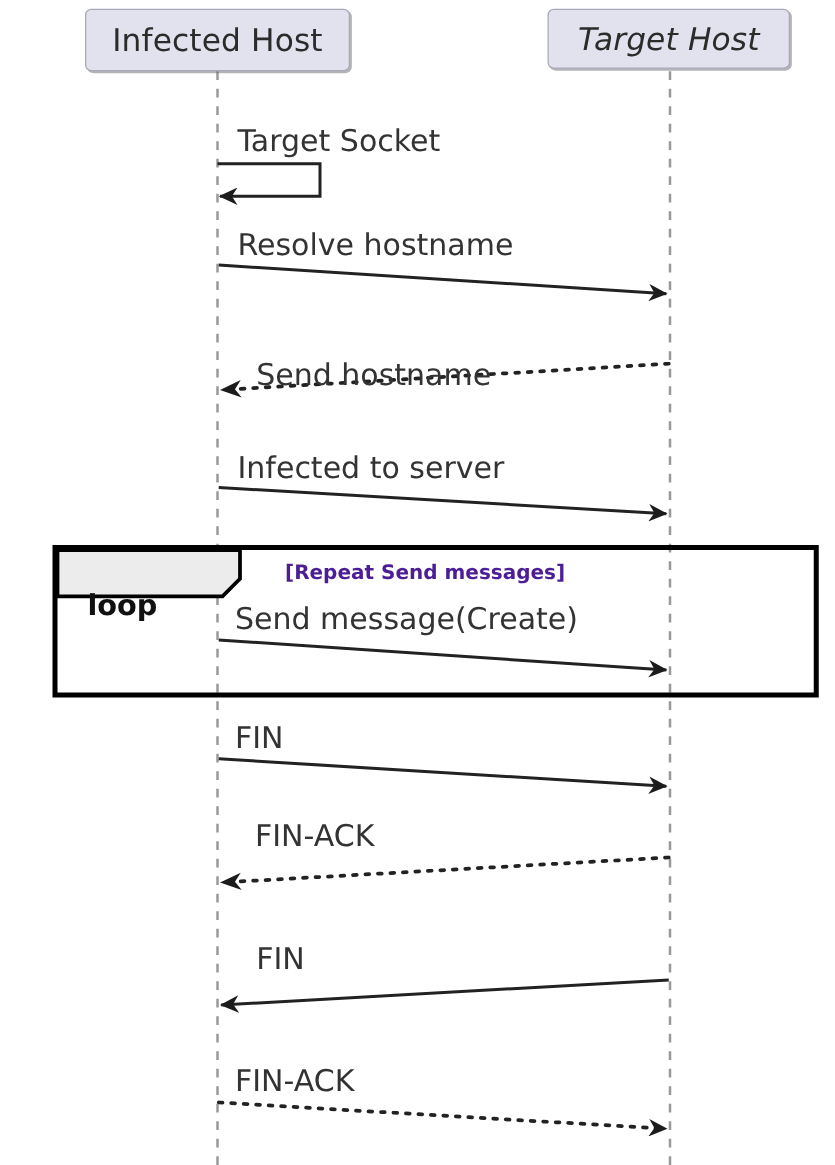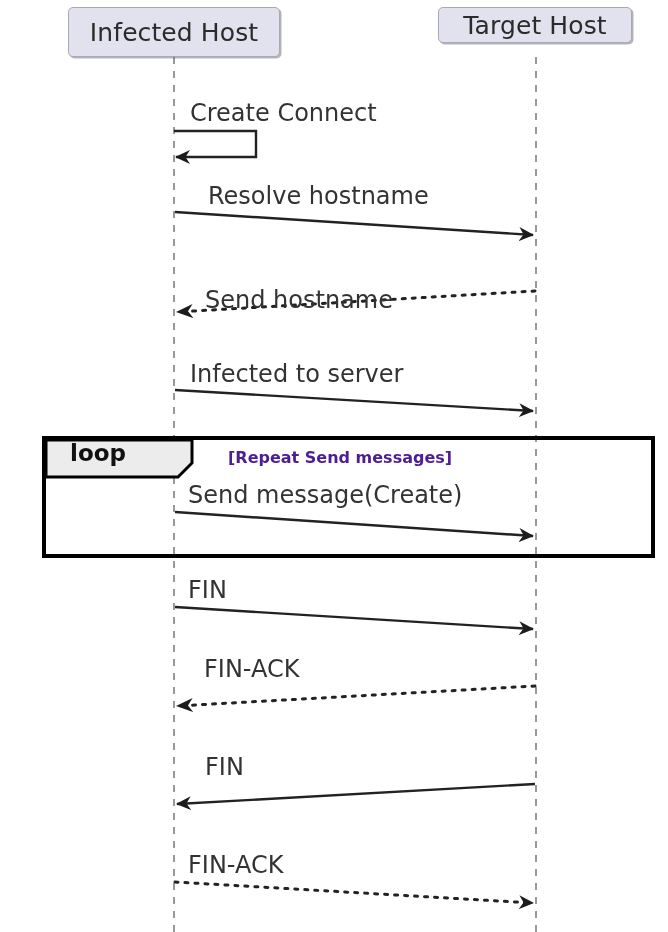--- a/index.html
+++ b/index.html
@@ -86,30 +86,30 @@
         <line x1="535" y1="686" x2="177" y2="706" stroke="#222222" stroke-width="3" stroke-dasharray="3 7" stroke-linecap="round" marker-end="url(#arrow-open-l)"></line>
         <line x1="535" y1="784" x2="177" y2="804" stroke="#222222" stroke-width="2.4" marker-end="url(#arrow-filled-l)"></line>
         <line x1="175" y1="882" x2="533" y2="903" stroke="#222222" stroke-width="3" stroke-dasharray="3 7" stroke-linecap="round" marker-end="url(#arrow-filled-r)"></line>
       </g>
   </svg>
 
   <div id="participants-group">
       <div class="participant-box" style="left: 68px; top: 7px; width: 212px; height: 50px;">
         <span class="participant-label">Infected Host</span>
       </div>
-      <div class="participant-box" style="left: 438px; top: 7px; width: 194px; height: 36px;">
+      <div class="participant-box" style="left: 438px; top: 7px; width: 194px; height: 48px; font-style: italic;">
         <span class="participant-label">Target Host</span>
       </div>
     </div>
 
   <div id="labels-group">
-      <div class="frag-tab-label" style="left: 70px; top: 440px;">loop</div>
+      <div class="frag-tab-label" style="left: 70px; top: 472px;">loop</div>
       <div class="frag-guard" style="left: 228px; top: 448px;">[Repeat Send messages]</div>
-      <div class="msg-label" style="left: 190px; top: 99px;">Create Connect</div>
-      <div class="msg-label" style="left: 208px; top: 182px;">Resolve hostname</div>
+      <div class="msg-label" style="left: 190px; top: 99px;">Target Socket</div>
+      <div class="msg-label" style="left: 190px; top: 182px;">Resolve hostname</div>
       <div class="msg-label" style="left: 205px; top: 262px; margin-top: 24px;">Send hostname</div>
       <div class="msg-label" style="left: 190px; top: 360px;">Infected to server</div>
       <div class="msg-label" style="left: 188px; top: 481px;">Send message(Create)</div>
       <div class="msg-label" style="left: 188px; top: 576px;">FIN</div>
       <div class="msg-label" style="left: 204px; top: 655px;">FIN-ACK</div>
       <div class="msg-label" style="left: 205px; top: 753px;">FIN</div>
       <div class="msg-label" style="left: 188px; top: 851px;">FIN-ACK</div>
     </div>
 
 </div>

